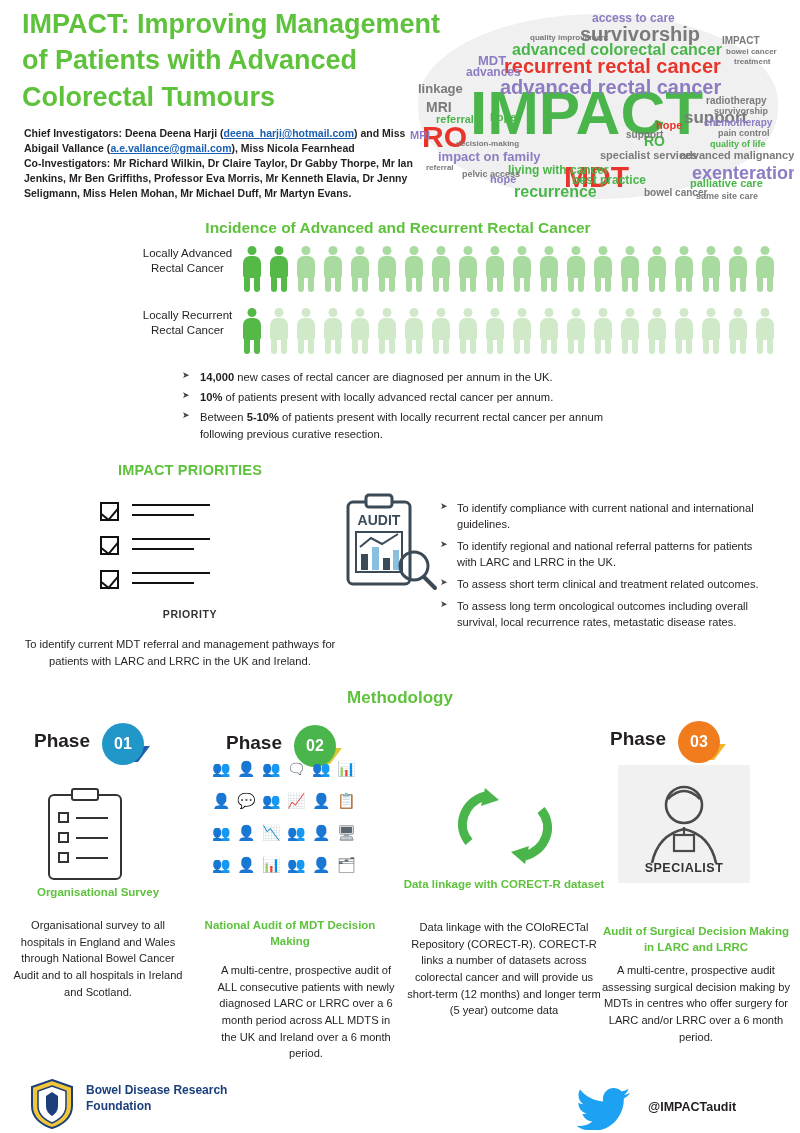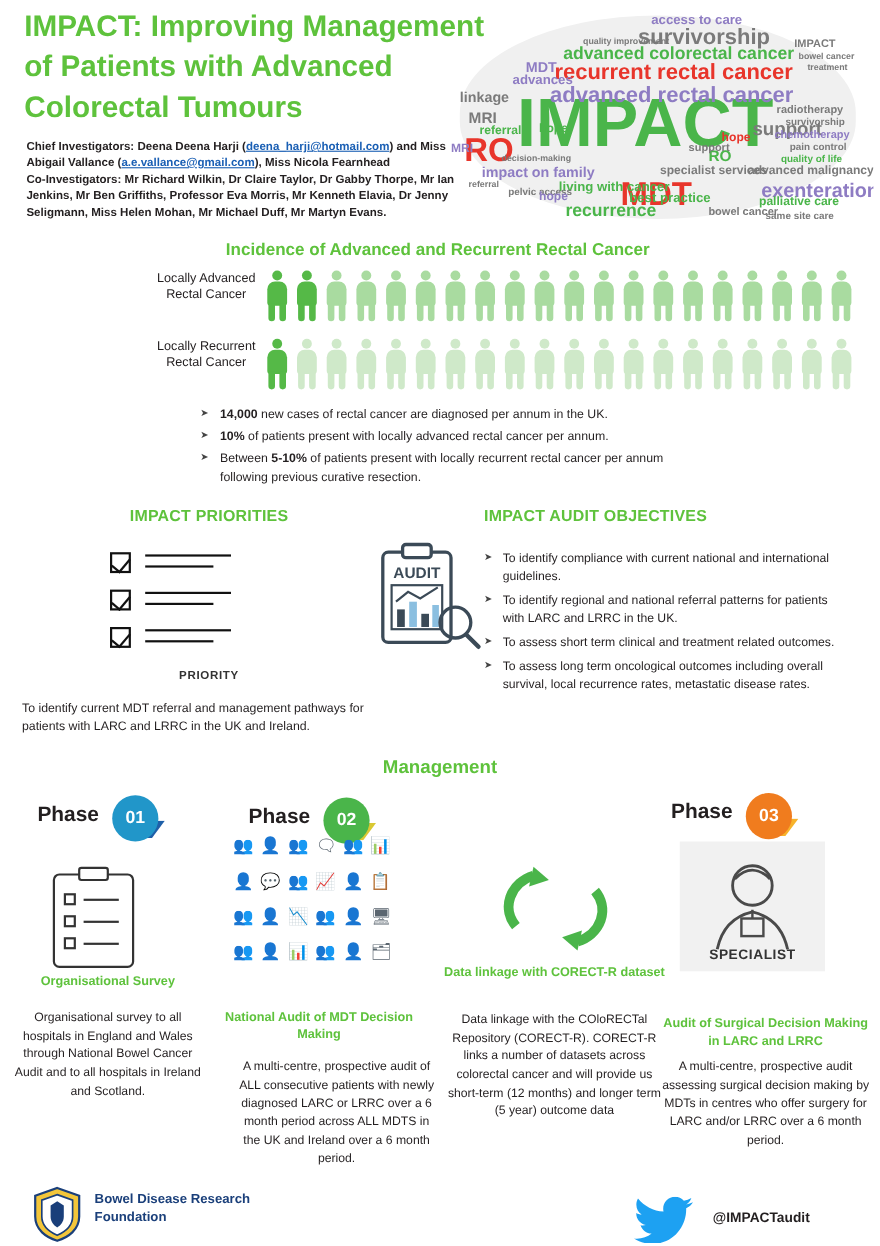--- a/index.html
+++ b/index.html
@@ -68,21 +68,21 @@
   }
   .h-objectives {
     position:absolute; left:440px; top:462px; width:300px; text-align:left;
     font-size:14.5px; font-weight:bold; color:#5ec23c; letter-spacing:.2px;
   }
   .priority-caption {
     position:absolute; left:60px; top:608px; width:260px; text-align:center;
     font-size:10.5px; font-weight:bold; letter-spacing:.6px; color:#333;
   }
   .priority-text {
-    position:absolute; left:20px; top:636px; width:320px; text-align:left;
+    position:absolute; left:20px; top:636px; width:320px; text-align:center;
     font-size:11.2px; line-height:1.5;
   }
   .obj-list {
     position:absolute; left:440px; top:500px; width:320px;
     font-size:11.1px; line-height:1.45;
   }
   .obj-list .b { position:relative; padding-left:17px; margin-bottom:6px; }
   .obj-list .b:before { content:"\27A4"; position:absolute; left:0; top:0; font-size:9px; color:#444; }
 
   
@@ -465,21 +465,20 @@
     <div class="ln" style="left:32px; top:38px; width:78px;"></div>
     <div class="ln" style="left:32px; top:48px; width:62px;"></div>
     <div class="cb" style="left:0; top:70px;"></div>
     <div class="ln" style="left:32px; top:72px; width:78px;"></div>
     <div class="ln" style="left:32px; top:82px; width:62px;"></div>
   </div>
 
   <div class="priority-caption">PRIORITY</div>
   <div class="priority-text">To identify current MDT referral and management pathways for patients with LARC and LRRC in the UK and Ireland.</div>
 
-  <div class="h-objectives">IMPACT AUDIT OBJECTIVES</div>
 
   <div class="audit-icon">
     <svg viewBox="0 0 110 110" width="110" height="110">
       <rect x="16" y="10" width="62" height="82" rx="5" fill="#fff" stroke="#3b4a57" stroke-width="3"></rect>
       <rect x="34" y="3" width="26" height="12" rx="3" fill="#fff" stroke="#3b4a57" stroke-width="3"></rect>
       <text x="47" y="33" font-family="Liberation Sans, sans-serif" font-size="14" font-weight="bold" fill="#3b4a57" text-anchor="middle">AUDIT</text>
       <rect x="24" y="40" width="46" height="40" fill="none" stroke="#3b4a57" stroke-width="2"></rect>
       <rect x="29" y="62" width="7" height="16" fill="#3b4a57"></rect>
       <rect x="40" y="55" width="7" height="23" fill="#8bbfe0"></rect>
       <rect x="51" y="66" width="7" height="12" fill="#3b4a57"></rect>
@@ -490,21 +489,21 @@
     </svg>
   </div>
 
   <div class="obj-list" id="objectives-list">
       <div class="b">To identify compliance with current national and international guidelines.</div>
       <div class="b">To identify regional and national referral patterns for patients with LARC and LRRC in the UK.</div>
       <div class="b">To assess short term clinical and  treatment related outcomes.</div>
       <div class="b">To assess long term oncological outcomes including overall survival, local recurrence rates, metastatic disease rates.</div>
     </div>
 
-  <div class="h-method">Management</div>
+  <div class="h-method">Methodology</div>
 
   <div class="phase-word" style="left:34px; top:730px;">Phase</div>
   <div class="phase-tail" style="left:120px; top:746px; background:#1f5fa8; clip-path:polygon(0 0,100% 0,60% 100%,0 100%);"></div>
   <div class="phase-badge" style="left:102px; top:723px; background:#2196c9;">01</div>
 
   <div class="clip1">
     <div class="board"></div>
     <div class="clip"></div>
     <div class="cb" style="top:24px;"></div>
       <div class="ln" style="top:29px;"></div>

